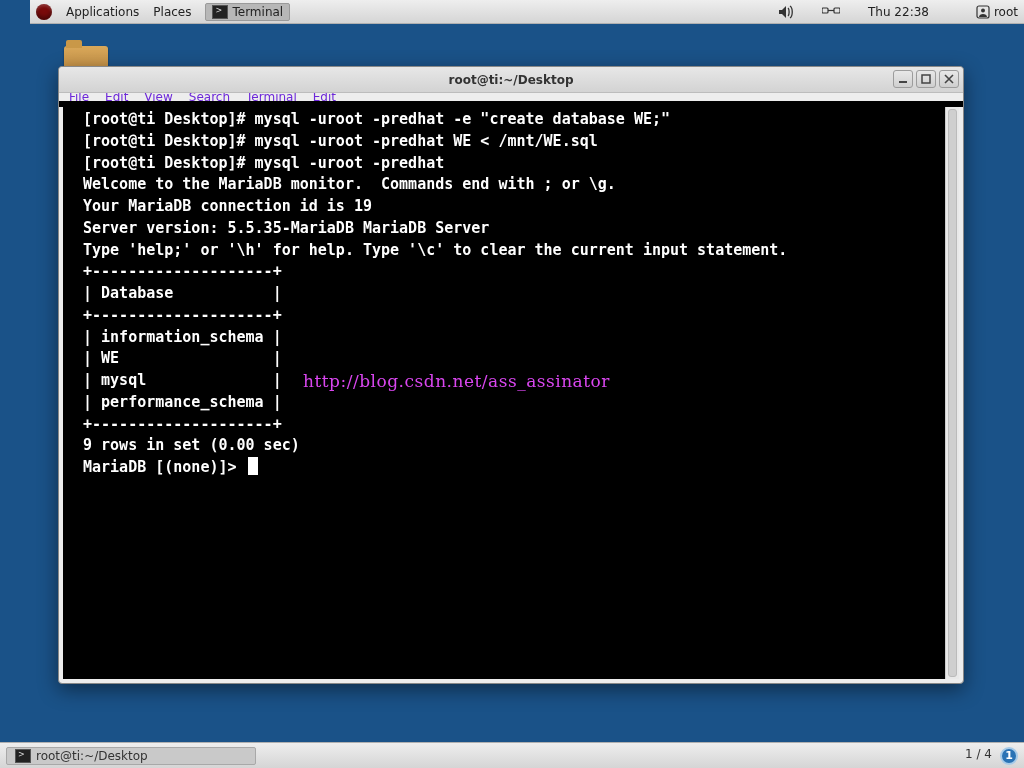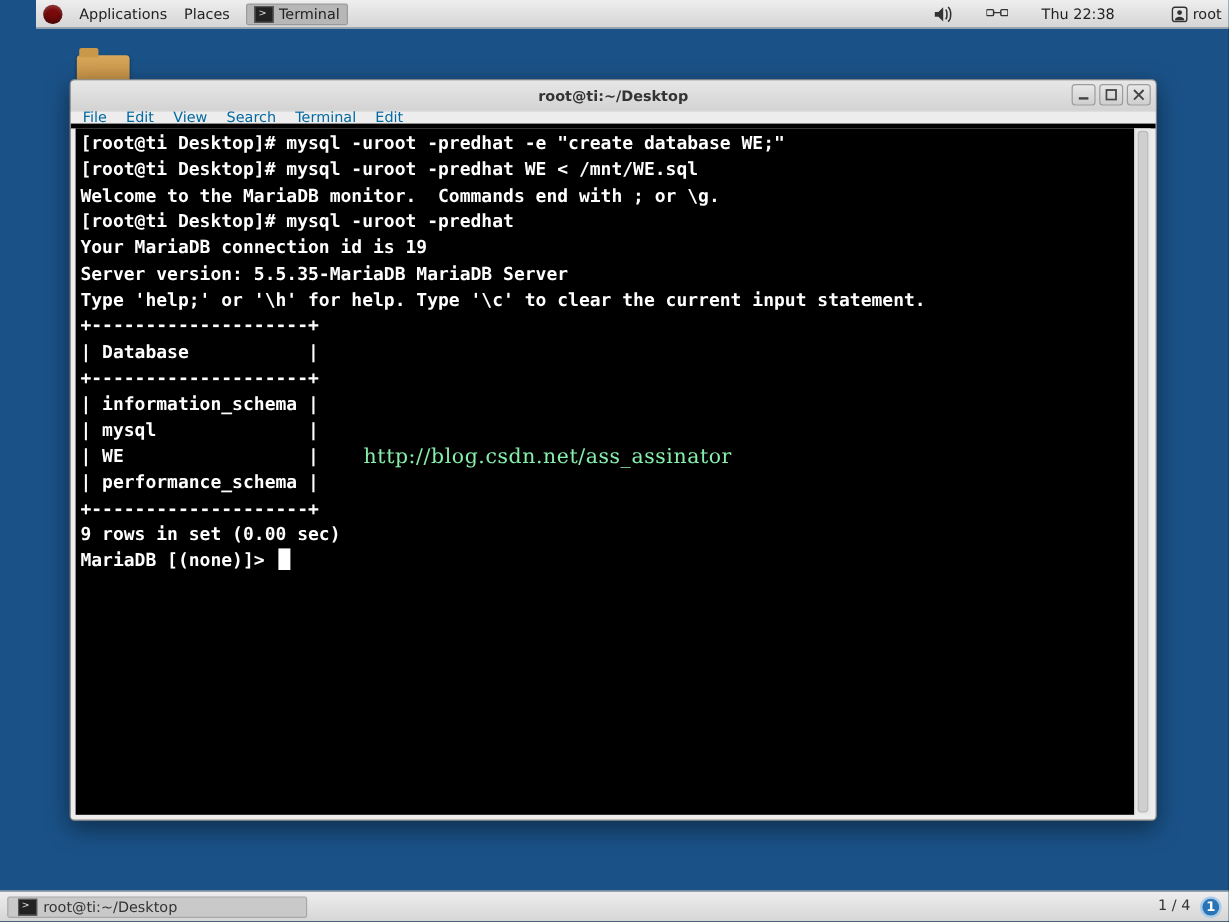--- a/index.html
+++ b/index.html
@@ -42,36 +42,36 @@
 }
 .titlebar {
   height:26px; background:linear-gradient(#e7e7e7,#d3d3d3);
   border-bottom:1px solid #bcbcbc; border-radius:4px 4px 0 0;
   display:flex; align-items:center; position:relative;
 }
 .titlebar .wtitle { position:absolute; left:0; right:0; text-align:center; font-size:12px; font-weight:bold; color:#333; }
 .win-btns { position:absolute; right:4px; top:3px; display:flex; gap:3px; }
 .win-btn { width:20px; height:18px; background:linear-gradient(#e8e8e8,#cfcfcf); border:1px solid #9c9c9c; border-radius:3px; display:flex; align-items:center; justify-content:center; font-size:10px; color:#444; cursor:pointer; }
 .menubar {
-  height:14px; background:#ededed; border-bottom:4px solid #000000;
+  height:14px; background:#ededed; border-bottom:6px solid #000000;
   display:flex; align-items:center; gap:16px; padding:0 10px;
-  font-size:12px; color:#0369a1;
+  font-size:12px; color:#6d28d9;
 }
 .menubar span { cursor:pointer; }
 
 .term-wrap { flex:1; padding:0 4px 4px 4px; display:flex; }
 .term-body {
   flex:1; background:#000; color:#fff;
   font-family:"DejaVu Sans Mono","Liberation Mono",monospace;
   font-size:15px; font-weight:bold; line-height:1.45;
   padding:2px 4px; position:relative; overflow:hidden;
 }
-.term-body .line { white-space:pre; }
+.term-body .line { white-space:pre;margin-left:16px; }
 .watermark {
-  position:absolute; color:#86efac; font-family:"DejaVu Serif",serif;
+  position:absolute; color:#d946ef; font-family:"DejaVu Serif",serif;
   font-weight:normal; font-size:17px; top:262px; left:240px; letter-spacing:0.5px;
 }
 .cursor {
   display:inline-block; width:10px; height:18px; background:#fff; vertical-align:-3px;
   margin-left:2px;
 }
 .term-scroll {
   width:14px; background:#e9e9e9; border-left:1px solid #ccc; position:relative;
 }
 .term-scroll .thumb { position:absolute; left:2px; right:2px; top:2px; bottom:2px; background:#cfcfcf; border:1px solid #bbb; border-radius:3px; }
@@ -166,34 +166,34 @@
     <span>Search</span>
     <span>Terminal</span>
     <span>Edit</span>
   </div>
   <div class="term-wrap">
     <div class="term-body">
       <div class="watermark">http://blog.csdn.net/ass_assinator</div>
       <div id="term-lines">
           <div class="line">[root@ti Desktop]# mysql -uroot -predhat -e "create database WE;"</div>
           <div class="line">[root@ti Desktop]# mysql -uroot -predhat WE &lt; /mnt/WE.sql</div>
+          <div class="line">[root@ti Desktop]# mysql -uroot -predhat</div>
           <div class="line">Welcome to the MariaDB monitor.  Commands end with ; or \g.</div>
-          <div class="line">[root@ti Desktop]# mysql -uroot -predhat</div>
           <div class="line">Your MariaDB connection id is 19</div>
           <div class="line">Server version: 5.5.35-MariaDB MariaDB Server</div>
           <div class="line"></div>
           <div class="line"></div>
           <div class="line">Type 'help;' or '\h' for help. Type '\c' to clear the current input statement.</div>
           <div class="line"></div>
           <div class="line">+--------------------+</div>
           <div class="line">| Database           |</div>
           <div class="line">+--------------------+</div>
           <div class="line">| information_schema |</div>
+          <div class="line">| WE                 |</div>
           <div class="line">| mysql              |</div>
-          <div class="line">| WE                 |</div>
           <div class="line">| performance_schema |</div>
           <div class="line">+--------------------+</div>
           <div class="line">9 rows in set (0.00 sec)</div>
           <div class="line"></div>
           <div class="line">MariaDB [(none)]&gt; <span class="cursor"></span></div>
         </div>
     </div>
     <div class="term-scroll">
       <div class="thumb"></div>
     </div>

